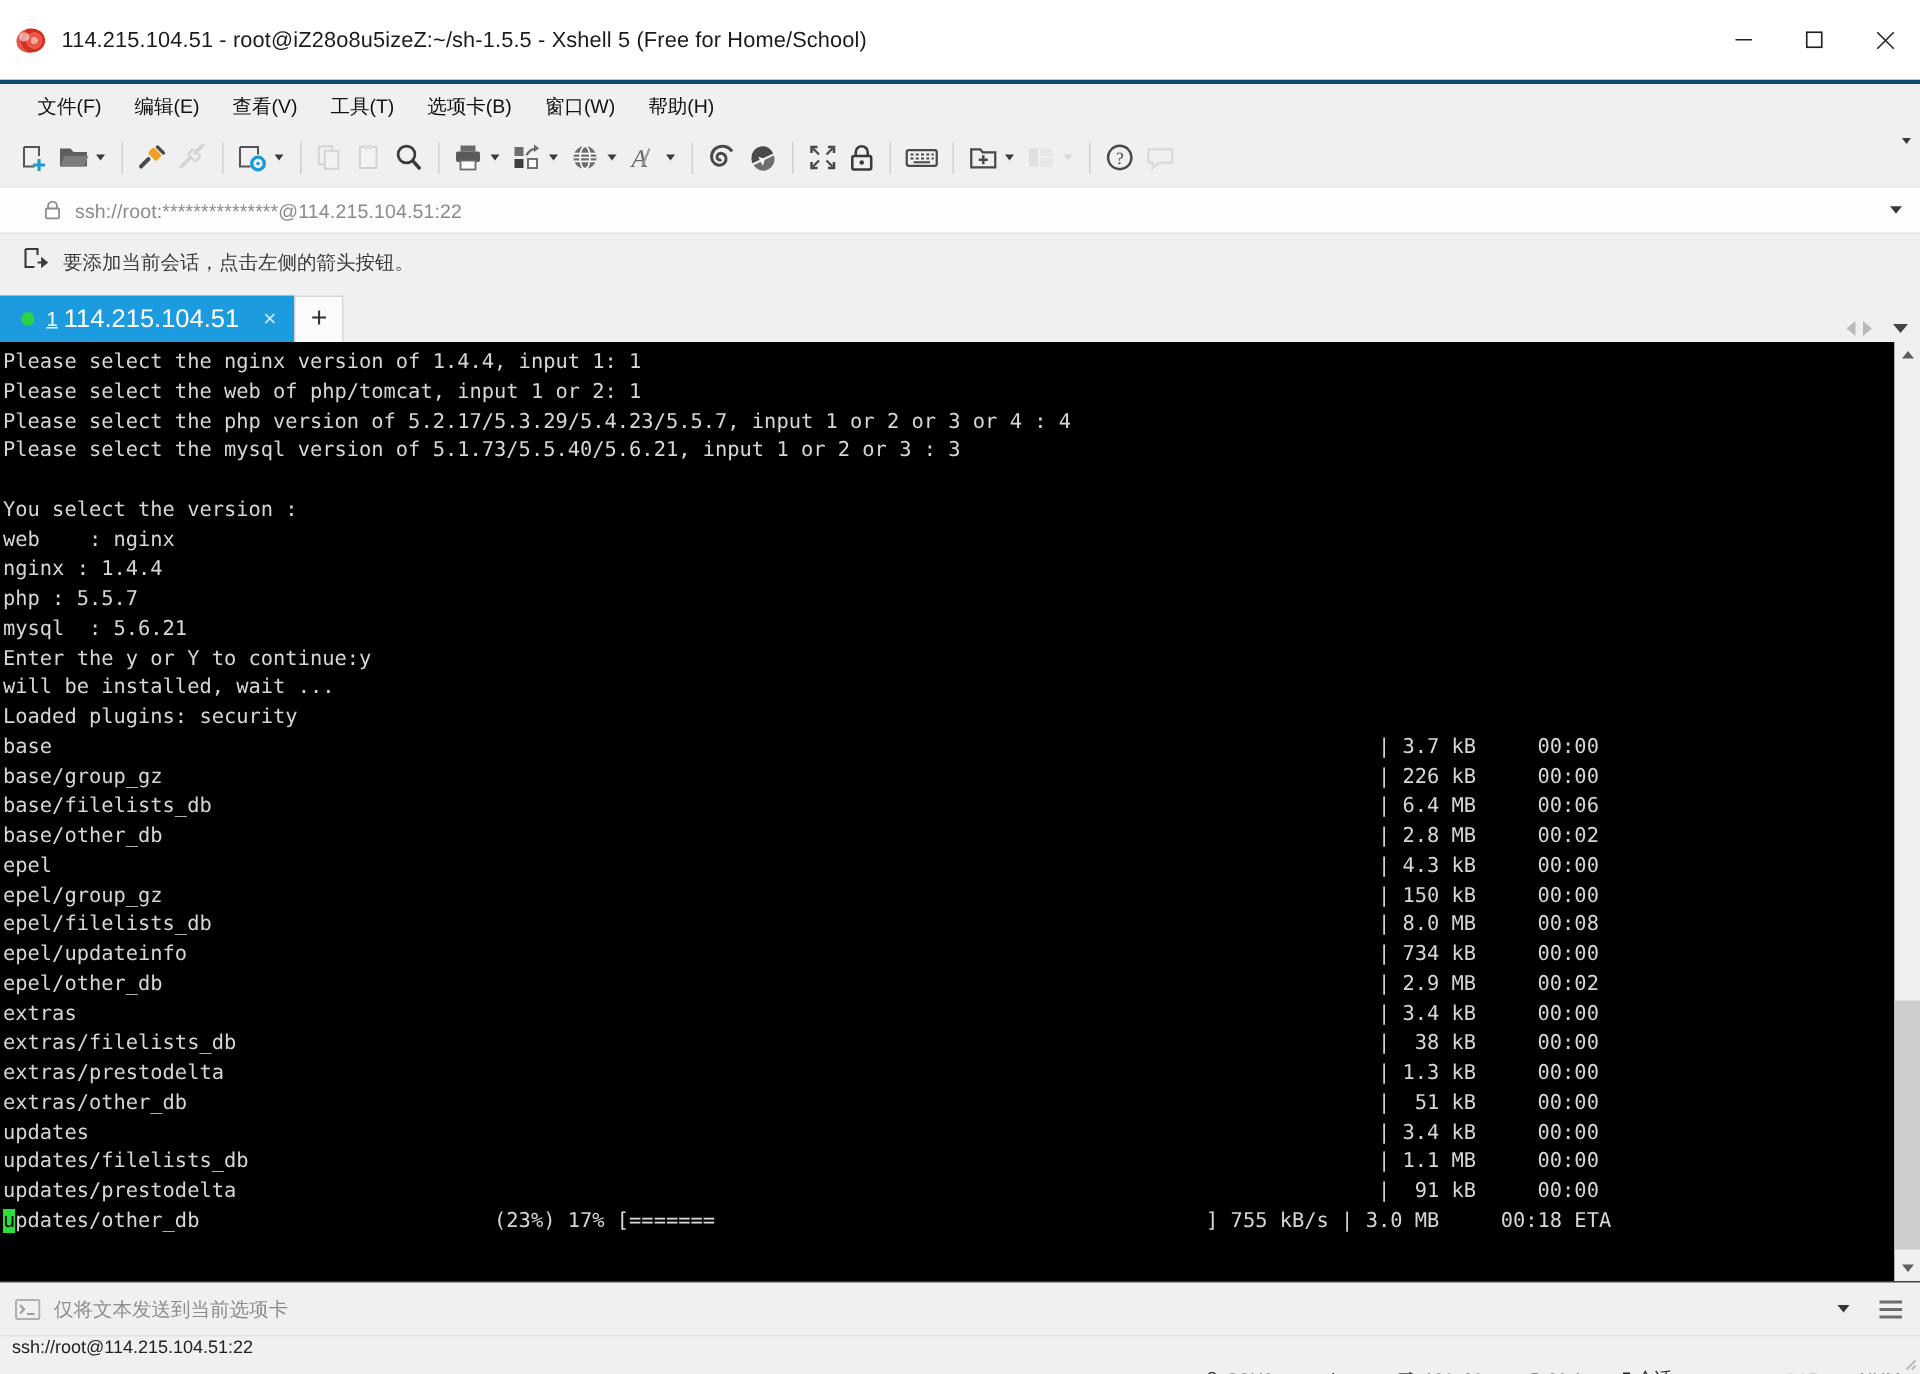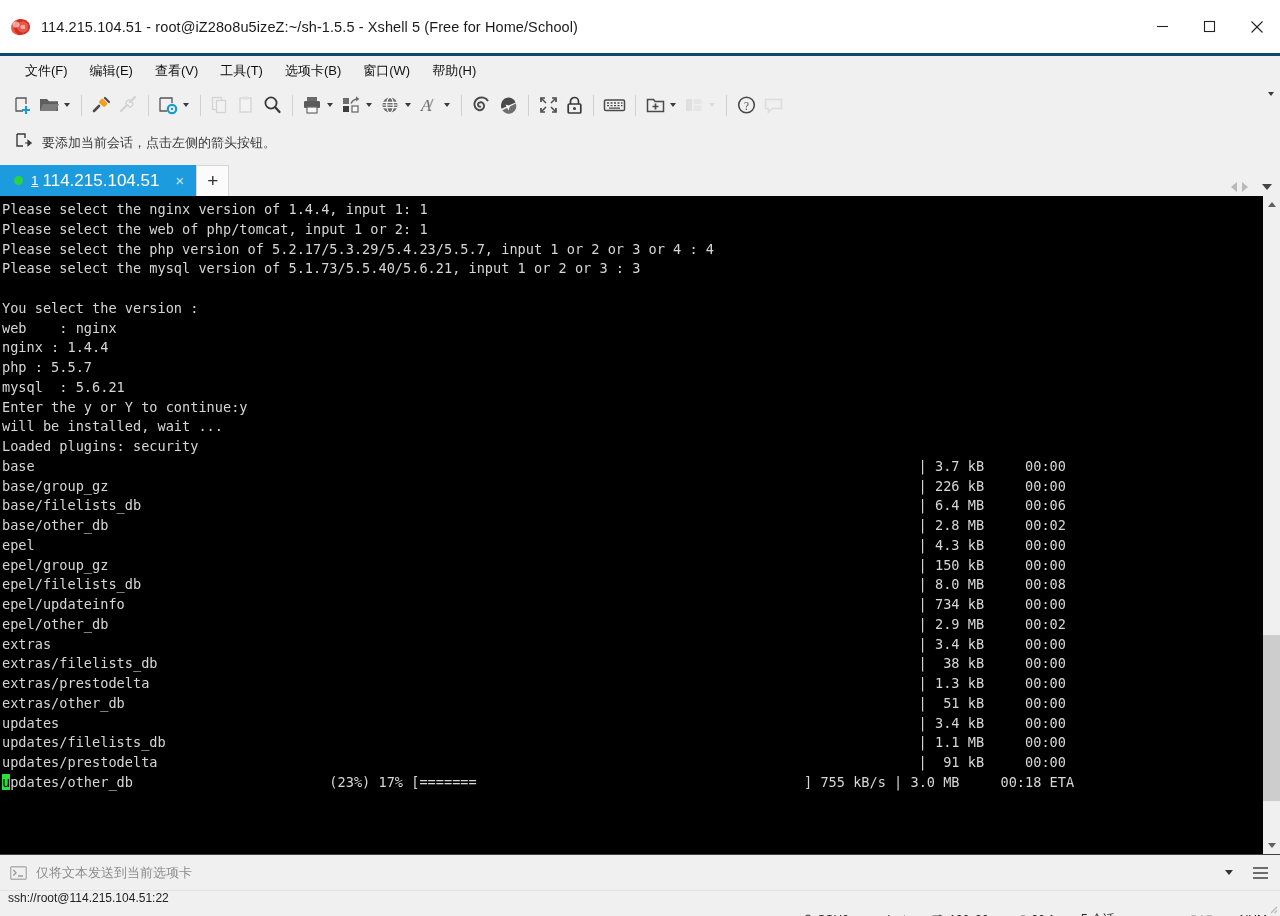--- a/index.html
+++ b/index.html
@@ -424,20 +424,30 @@
           <path d="M2.5 4.5h16v9h-9l-4 3.5V13.5h-3z" fill="none" stroke="#b5b5b5" stroke-width="1.6"></path>
         </svg>
       </span>
     </div>
 
     <div class="tb-overflow">
       <span class="caret" style="margin:0"></span>
     </div>
   </div>
 
+  <div class="addressbar">
+    <span class="addr-lock">
+      <svg width="12" height="14" viewBox="0 0 12 14">
+        <path d="M3 6V4.4a3 3 0 0 1 6 0V6" fill="none" stroke="#8b8b8b" stroke-width="1.2"></path>
+        <rect x="1.6" y="6" width="8.8" height="6.6" rx="0.9" fill="none" stroke="#8b8b8b" stroke-width="1.2"></rect>
+      </svg>
+    </span>
+    <span class="addr-text">ssh://root:***************@114.215.104.51:22</span>
+    <span class="addr-caret"></span>
+  </div>
 
   <div class="hintbar">
     <span>
       <svg width="17" height="16" viewBox="0 0 17 16">
         <path d="M1 1h8v4" fill="none" stroke="#3a3a3a" stroke-width="1.4"></path>
         <path d="M1 1v12h6" fill="none" stroke="#3a3a3a" stroke-width="1.4"></path>
         <path d="M9 10h5M12 7.4l3.2 2.6L12 12.6z" fill="#3a3a3a" stroke="#3a3a3a" stroke-width="1.2"></path>
       </svg>
     </span>
     <span class="hint-text">要添加当前会话，点击左侧的箭头按钮。</span>

